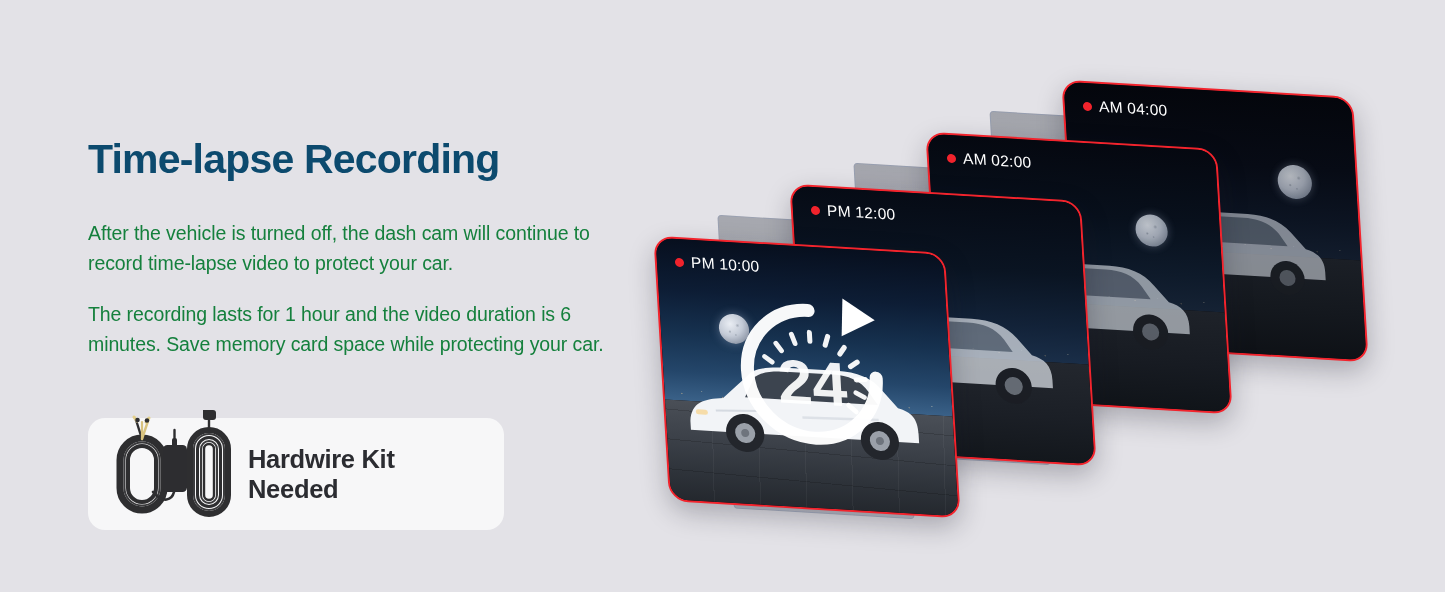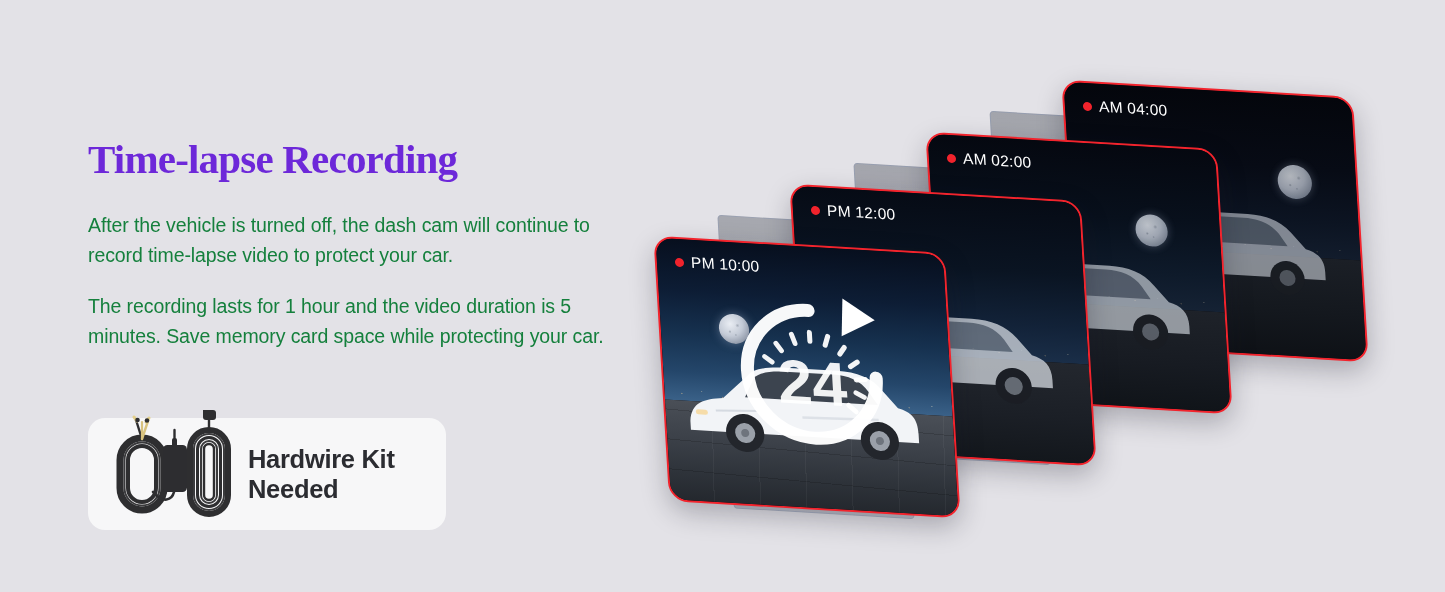--- a/index.html
+++ b/index.html
@@ -8,33 +8,33 @@
     background:#E3E2E7;
     font-family:"Liberation Sans", sans-serif;
     overflow:hidden;
     position:relative;
   }
   .stage { position:absolute; inset:0; }
 
   
   .copy { position:absolute; left:88px; top:138px; width:560px; }
   .headline {
-    font-size:41px; font-weight:bold; color:#6d28d9;
-    letter-spacing:-0.8px; line-height:1.05; margin:0 0 30px 0;font-family:Liberation Serif, serif;
+    font-size:41px; font-weight:bold; color:#0c4a6e;
+    letter-spacing:-0.8px; line-height:1.05; margin:0 0 38px 0;
   }
   .para {
     font-size:19.5px; color:#15803d; line-height:1.52;
     margin:0 0 22px 0; max-width:550px; letter-spacing:-0.1px;
   }
   .para:last-of-type { margin-bottom:0; }
 
   
   .badge {
     position:absolute; left:88px; top:418px;
-    width:358px; height:112px;
+    width:416px; height:112px;
     background:#F7F7F8; border-radius:17px;
     display:flex; align-items:center; gap:14px;
     padding:0 20px 0 18px; box-sizing:border-box;
   }
   .badge-icon { width:128px; height:118px; flex:0 0 auto; margin-top:-14px; }
   .badge-text {
     font-size:25.5px; font-weight:bold; color:#2B2C31;
     line-height:1.18; letter-spacing:-0.3px;
   }
 
@@ -109,21 +109,21 @@
   .badge-24 { position:absolute; z-index:5; }
 </style>
 </head>
 <body style="background: rgb(227, 226, 231);">
 
 <div class="stage">
 
   <div class="copy">
     <h1 class="headline">Time-lapse Recording</h1>
     <p class="para">After the vehicle is turned off, the dash cam will continue to record time-lapse video to protect your car.</p>
-    <p class="para">The recording lasts for 1 hour and the video duration is 5 minutes. Save memory card space while protecting your car.</p>
+    <p class="para">The recording lasts for 1 hour and the video duration is 6 minutes. Save memory card space while protecting your car.</p>
   </div>
 
   <div class="badge">
     <span class="badge-icon">
       <svg viewBox="0 0 128 118" width="128" height="118">
 
         <rect x="14" y="30" width="44" height="72" rx="22" fill="none" stroke="#2E2E30" stroke-width="7"></rect>
         <rect x="18.5" y="34.5" width="35" height="63" rx="17.5" fill="none" stroke="#3A3A3C" stroke-width="2"></rect>
         <rect x="22" y="38" width="28" height="56" rx="14" fill="none" stroke="#2E2E30" stroke-width="4"></rect>
 

